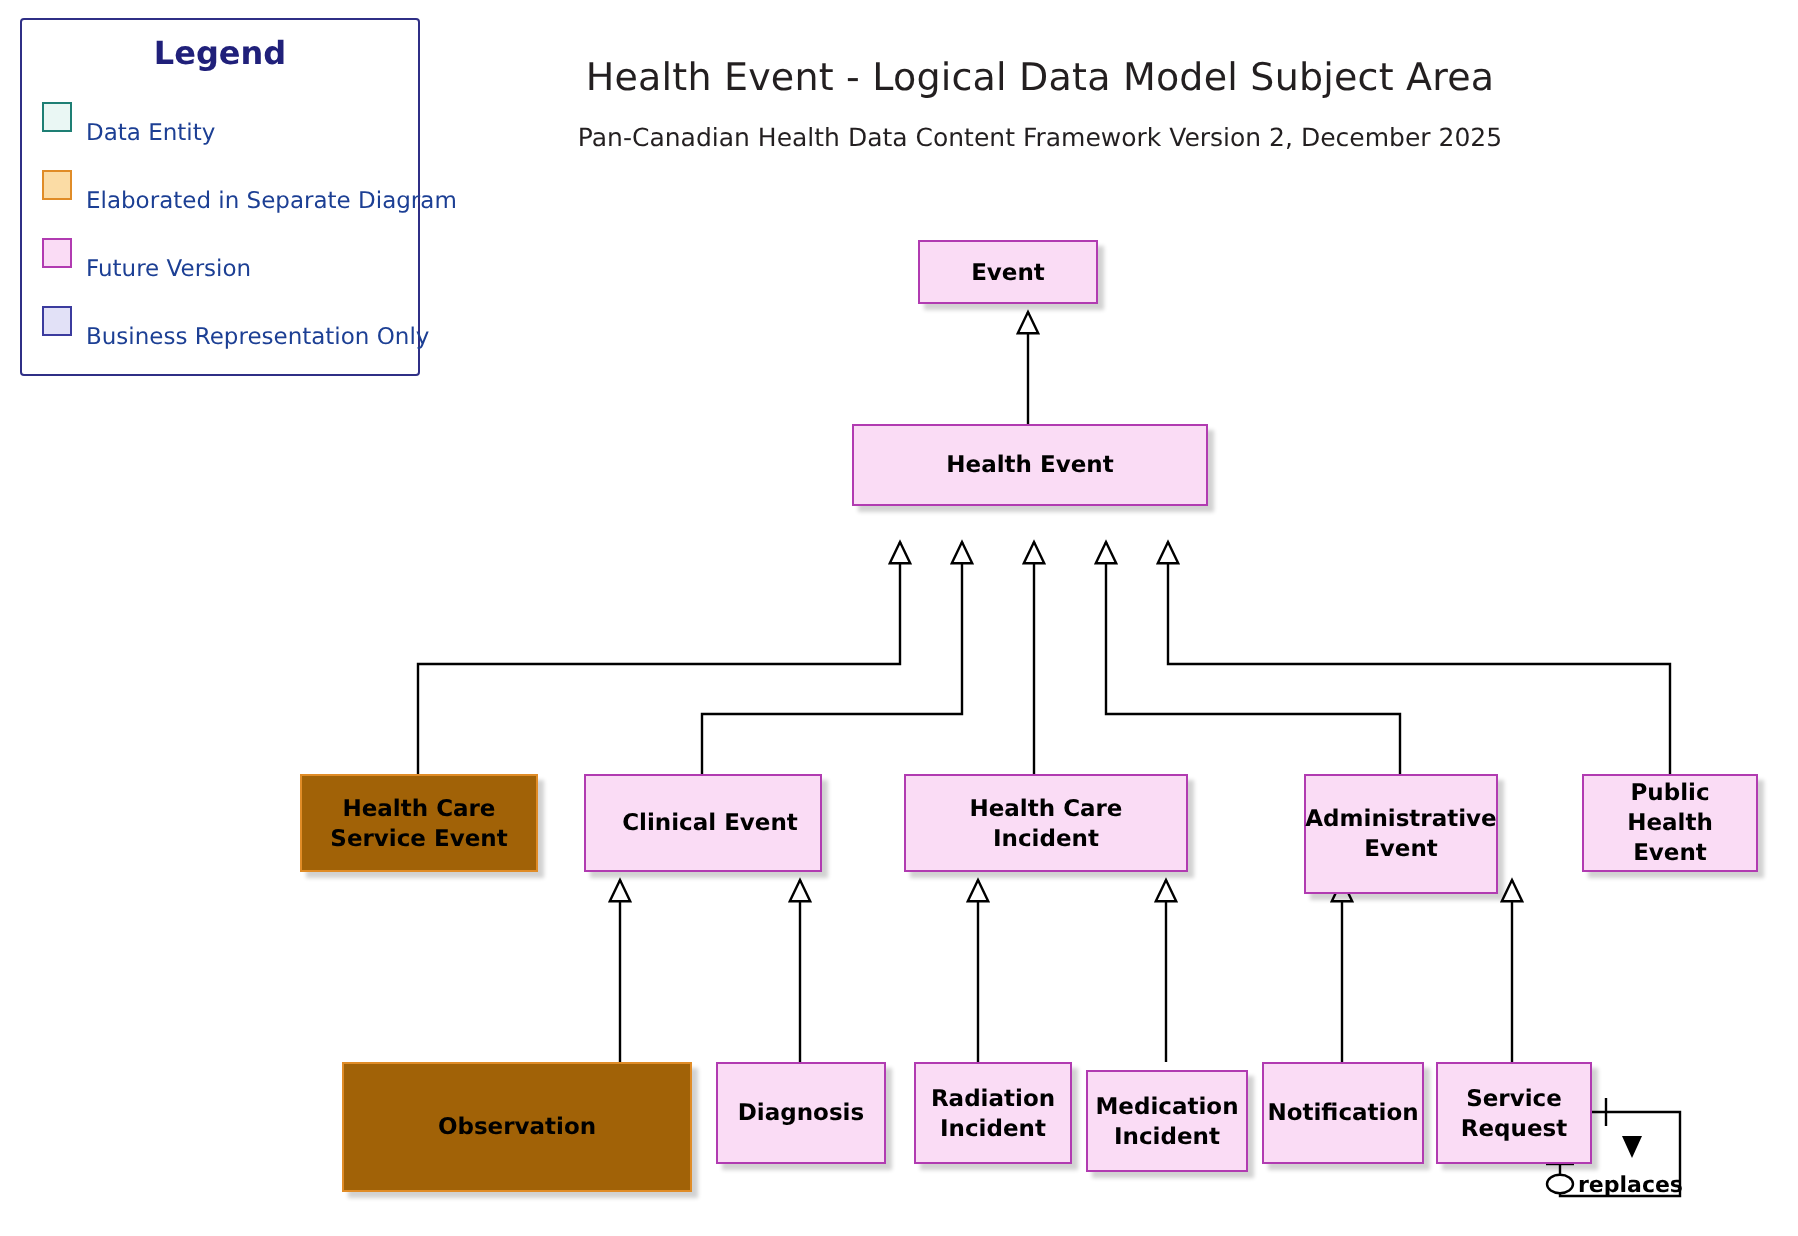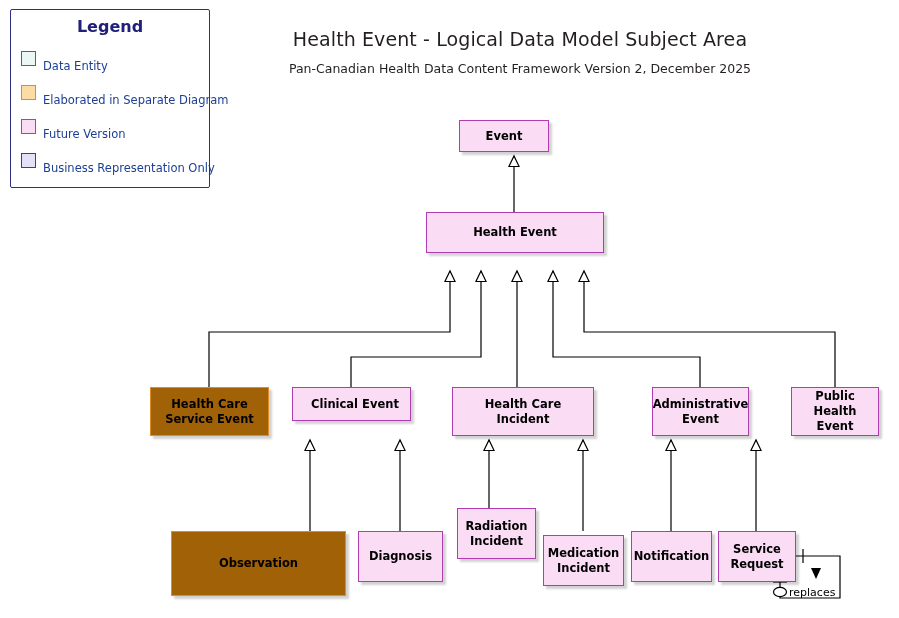--- a/index.html
+++ b/index.html
@@ -41,21 +41,21 @@
     position:absolute;box-sizing:border-box;
     display:flex;align-items:center;justify-content:center;text-align:center;
     font-size:11.5px;font-weight:bold;color:#000000;line-height:1.28;
     box-shadow:3px 3px 2px rgba(0,0,0,.18);
     padding:2px 4px;
   }
   .node.future{background:#fadcf5;border:1.4px solid #b13bb1;}
   .node.elaborated{background:#a16207;border:1.4px solid #e08c27;}
 
   .rel-label{
-    position:absolute;font-size:11px;color:#000;font-weight:400;white-space:nowrap;
+    position:absolute;font-size:11px;color:#000;font-weight:700;white-space:nowrap;
   }
 </style>
 </head>
 <body>
 
 <div id="canvas">
 
   <div id="title-block">
     <div id="diagram-title">Health Event - Logical Data Model Subject Area</div>
     <div id="diagram-subtitle">Pan-Canadian Health Data Content Framework Version 2, December 2025</div>
@@ -121,33 +121,33 @@
     </g>
     <path d="M811,568 L821,568 L816,579 Z" fill="#000000" stroke="none"></path>
   </svg>
 
   <div class="node future" style="left:459px;top:120px;width:90px;height:32px;">Event</div>
 
   <div class="node future" style="left:426px;top:212px;width:178px;height:41px;">Health Event</div>
 
   <div class="node elaborated" style="left:150px;top:387px;width:119px;height:49px;">Health Care Service Event</div>
 
-  <div class="node future" style="left:292px;top:387px;width:119px;height:34px;padding-left:11px;">Clinical Event</div>
+  <div class="node future" style="left:292px;top:387px;width:119px;height:49px;padding-left:11px;">Clinical Event</div>
 
   <div class="node future" style="left:452px;top:387px;width:142px;height:49px;">Health Care Incident</div>
 
-  <div class="node future" style="left:652px;top:387px;width:97px;height:49px;">Administrative Event</div>
+  <div class="node future" style="left:652px;top:387px;width:97px;height:60px;">Administrative Event</div>
 
   <div class="node future" style="left:791px;top:387px;width:88px;height:49px;">Public Health Event</div>
 
   <div class="node elaborated" style="left:171px;top:531px;width:175px;height:65px;">Observation</div>
 
   <div class="node future" style="left:358px;top:531px;width:85px;height:51px;">Diagnosis</div>
 
-  <div class="node future" style="left:457px;top:508px;width:79px;height:51px;">Radiation Incident</div>
+  <div class="node future" style="left:457px;top:531px;width:79px;height:51px;">Radiation Incident</div>
 
   <div class="node future" style="left:543px;top:535px;width:81px;height:51px;">Medication Incident</div>
 
   <div class="node future" style="left:631px;top:531px;width:81px;height:51px;">Notification</div>
 
   <div class="node future" style="left:718px;top:531px;width:78px;height:51px;">Service Request</div>
 
   <div class="rel-label" style="left:789px;top:586px;">replaces</div>
 
 </div>

